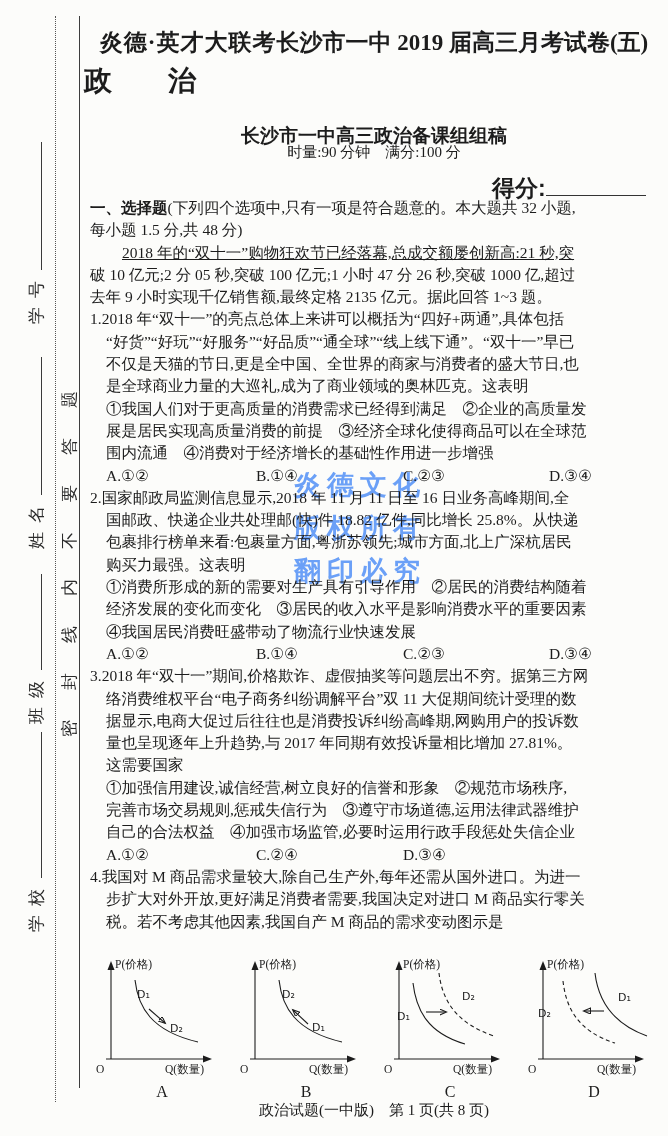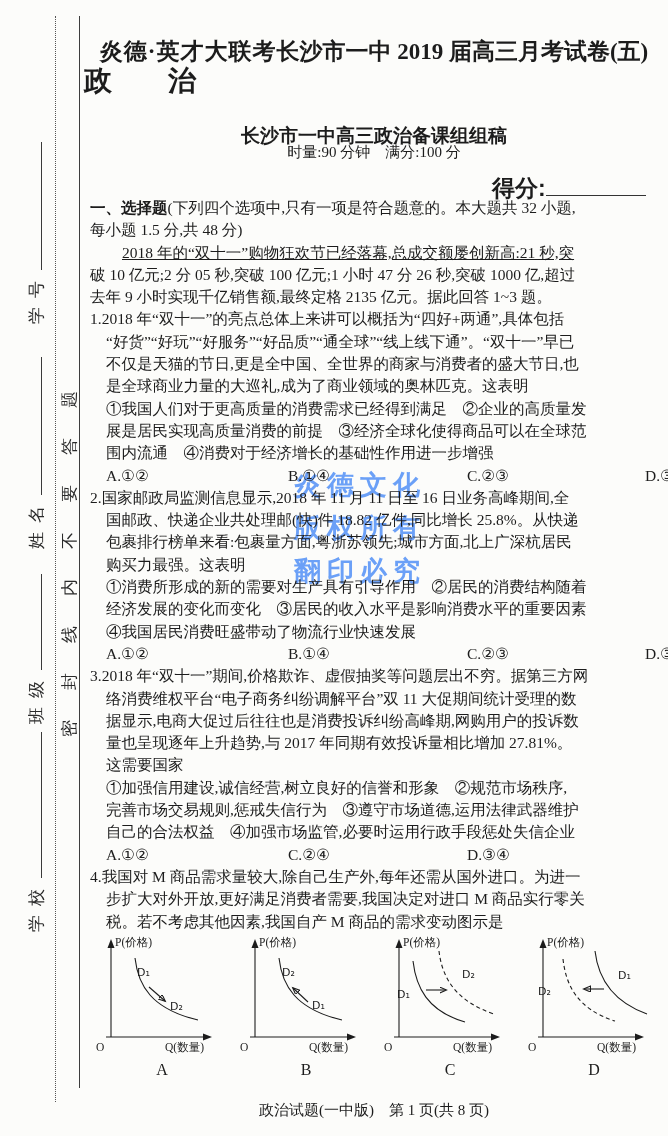--- a/index.html
+++ b/index.html
@@ -27,41 +27,41 @@
   .f-name   { top:549px; } .f-name   .fline { width:138px; }
   .f-number { top:324px; } .f-number .fline { width:128px; }
   
   .watermark {
     position:absolute; left:294px; top:464px; z-index:0; text-align:left;
     color:#3b82f6; opacity:.75; font-weight:bold; font-size:27px;
     letter-spacing:6px; line-height:43px; font-family:"Liberation Sans","DejaVu Sans",sans-serif;
     pointer-events:none;
   }
   
-  .header { position:absolute; top:36px; left:84px; width:580px; text-align:center;
+  .header { position:absolute; top:27px; left:84px; width:580px; text-align:center;
             font-size:23px; font-weight:bold; white-space:nowrap; z-index:1; }
   .header .brand { font-weight:900; letter-spacing:1px; }
   .title { position:absolute; top:62px; left:84px; width:580px; 
            font-size:28px; font-weight:bold; font-family:"Liberation Sans","DejaVu Sans",sans-serif; z-index:1; }
   .organizer { position:absolute; top:110px; left:84px; width:580px; text-align:center;
                font-size:19px; font-weight:bold; font-family:"Liberation Sans","DejaVu Sans",sans-serif; z-index:1;margin-top:13px; }
   .exam-info { position:absolute; top:143px; left:84px; width:580px; text-align:center; font-size:15px; z-index:1; }
   .score { position:absolute; top:173px; left:492px; font-size:23px; font-weight:bold;
            font-family:"Liberation Sans","DejaVu Sans",sans-serif; z-index:1; }
   .score .score-line { display:inline-block; width:100px; height:16px; border-bottom:1.5px solid #333; }
   
   .body { position:absolute; left:90px; top:197px; width:578px; z-index:1;
           font-size:15.5px; line-height:22.3px; }
   .line { white-space:nowrap; }
   .ind1 { padding-left:16px; }
   .ind2 { padding-left:32px;text-decoration:underline; }
   .bold { font-weight:bold; }
-  .opts { display:grid; grid-template-columns:150px 147px 146px 1fr; padding-left:16px;gap:32px; }
-  
-  .figures { display:flex; margin-top:0; }
+  .opts { display:grid; grid-template-columns:150px 147px 146px 1fr; padding-left:16px; }
+  
+  .figures { display:flex; margin-top:22px; }
   .fig { width:144px; text-align:center; }
   .fig svg { display:block; margin:0 auto; }
   .fig-label { font-size:16px; margin-top:0; }
   svg text { font-family:"Liberation Serif","DejaVu Serif",serif; font-size:11.5px; fill:#1c1c1c; }
   svg text.dlab { font-family:"DejaVu Sans","DejaVu Serif",sans-serif; font-size:11px; }
   svg line, svg path { stroke:#1c1c1c; stroke-width:1.1; fill:none; }
   svg polygon { fill:#1c1c1c; stroke:none; }
   
   .footer { position:absolute; top:1101px; left:84px; width:580px; text-align:center; font-size:15px; z-index:1; }
 </style>

